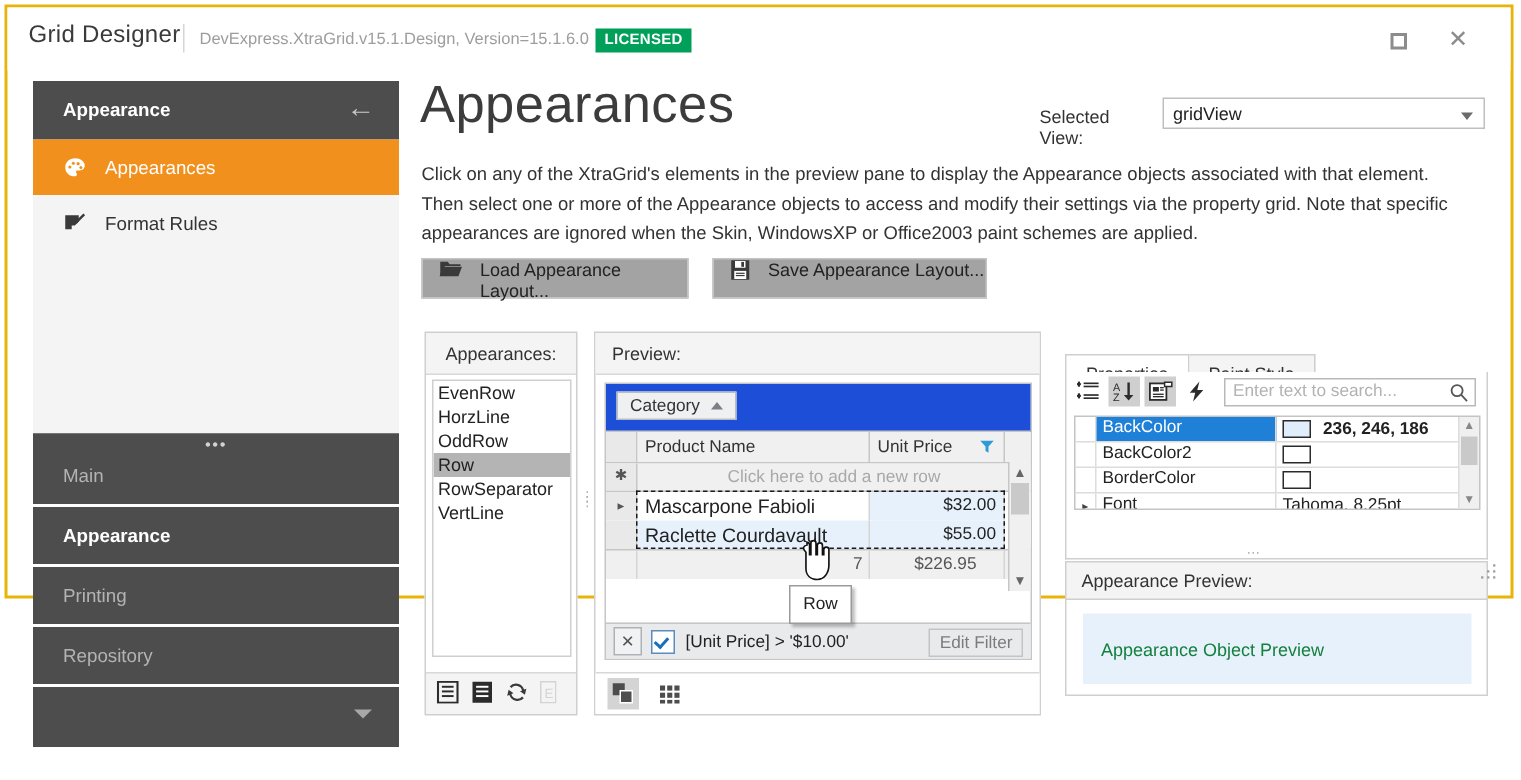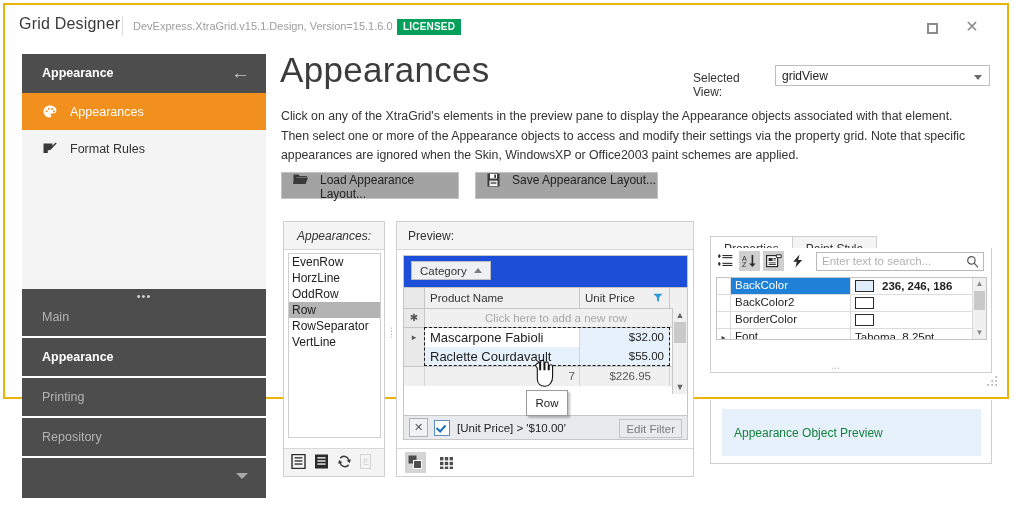--- a/index.html
+++ b/index.html
@@ -205,21 +205,21 @@
     position: absolute; left: 278px; top: 216px;
     width: 102px; height: 256px;
     border: 1px solid #cfcfcf;
     background: #ffffff;
     box-sizing: border-box;
   }
   .app-panel-hdr {
     height: 27px; background: #f4f4f4;
     border-bottom: 1px solid #d8d8d8;
     font-size: 12px; color: #333;
-    display: flex; align-items: center; justify-content: center; font-style: italic;
+    display: flex; align-items: center; justify-content: center;
   }
   .app-list {
     position: absolute; left: 4px; top: 31px;
     width: 93px; height: 185px;
     border: 1px solid #cfcfcf;
     background: #ffffff;
     box-sizing: border-box;
     overflow: hidden;
   }
   .app-list-item {
@@ -942,20 +942,21 @@
         <div class="pg-scroll">
           <div class="a">▲</div>
           <div class="thumb"></div>
           <div class="b">▼</div>
         </div>
       </div>
 
       <div class="pg-hgrip">⋯</div>
     </div>
 
+    <div class="ap-header">Appearance Preview:</div>
     <div class="ap-body">
       <div class="ap-swatch">Appearance Object Preview</div>
     </div>
   </div>
 
   <div class="resize-grip">
     <svg width="14" height="14" viewBox="0 0 14 14">
       <g fill="#9a9a9a">
         <rect x="10.4" y="2.2" width="1.5" height="1.5"></rect>
         <rect x="10.4" y="6.2" width="1.5" height="1.5"></rect>

